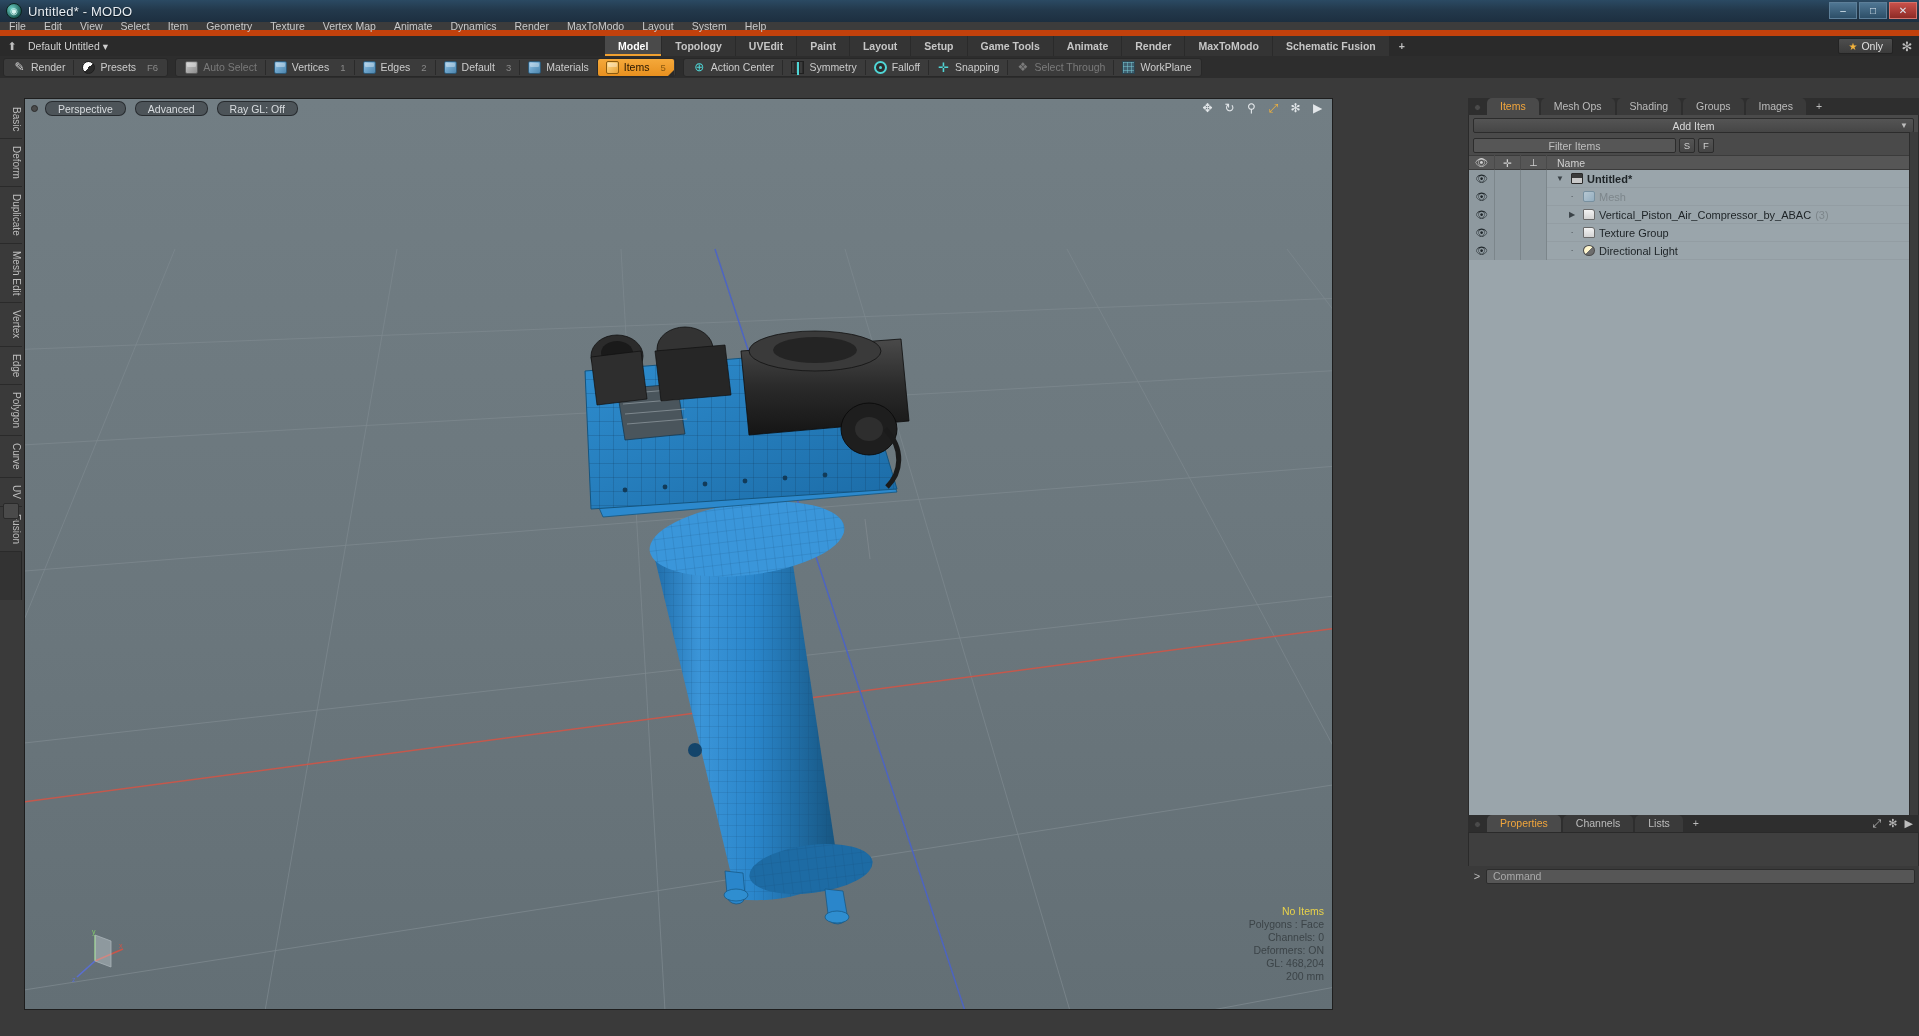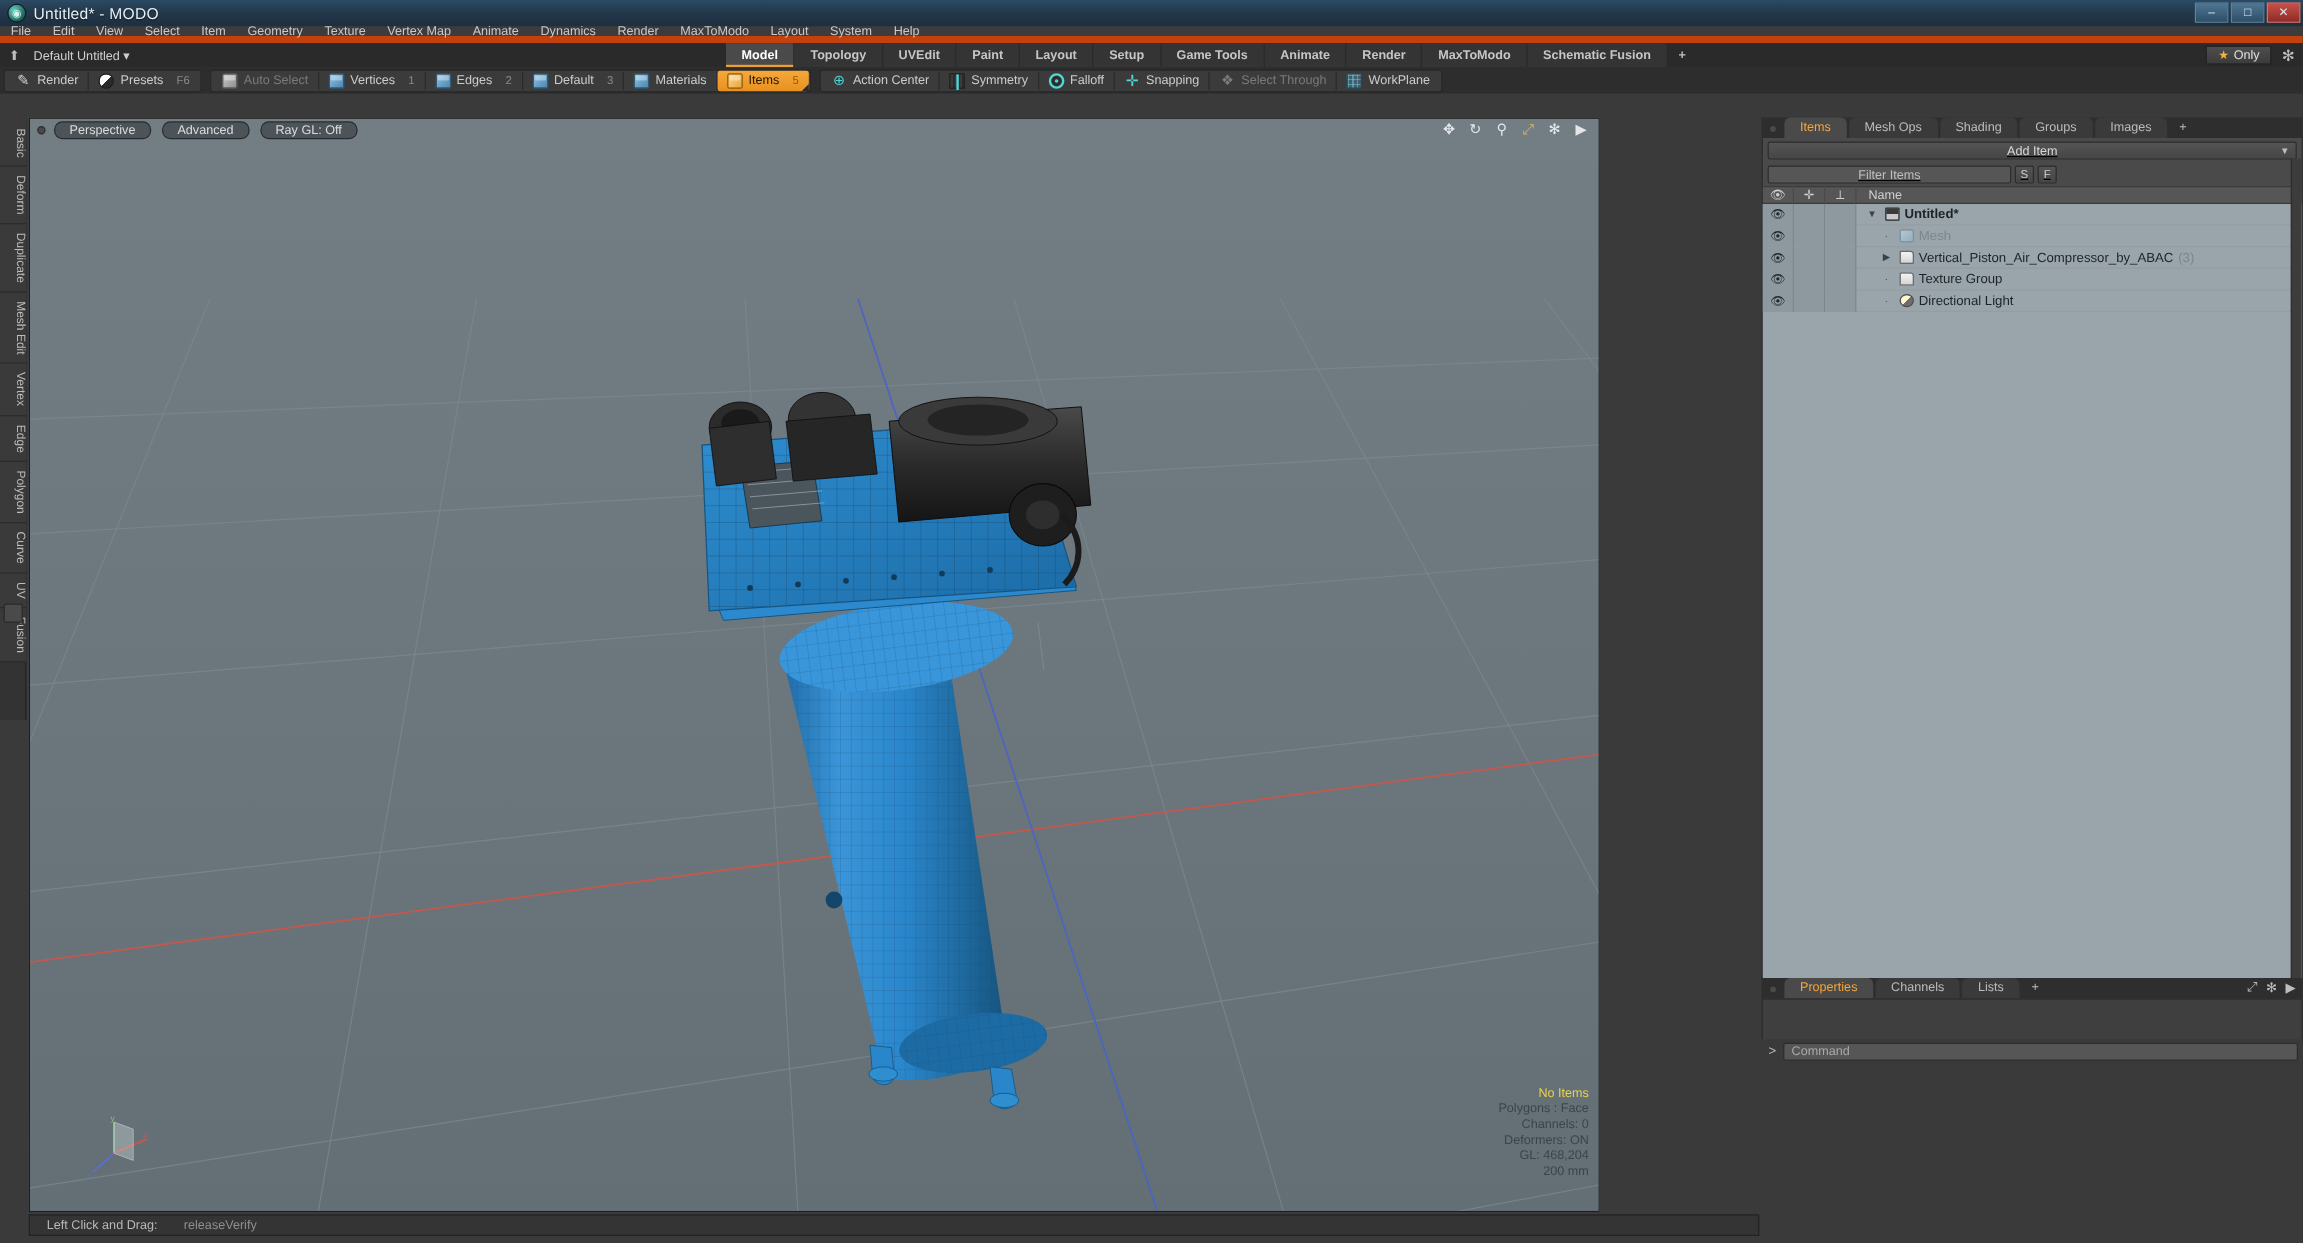--- a/index.html
+++ b/index.html
@@ -216,21 +216,21 @@
   }
   .rp-dot { width:7px;height:7px;border-radius:50%;background:#4a4a4a;border:1px solid #2c2c2c;margin:0 6px 4px 2px;}
   .rp-tab {
     font-size: 10.5px; color:#bcbcbc; padding: 0 13px; height: 17px; line-height: 17px;
     background:#3a3a3a; border-radius: 5px 5px 0 0; margin-right: 2px; white-space:nowrap;
   }
   .rp-tab.active { color:#f2a63c; background:#4a4a4a; }
   .rp-tab.plus { padding: 0 8px; background: transparent; }
 
   .rp-body { position: relative; height: 700px; background:#4a4a4a; border:1px solid #2a2a2a; border-top:none;}
-  .additem-row { display:flex; align-items:flex-start; padding: 3px 4px 2px 4px; gap: 3px; text-decoration: underline; }
+  .additem-row { display:flex; align-items:flex-start; padding: 3px 4px 2px 4px; gap: 3px; }
   .additem-btn {
     flex: 1; height: 15px; background: linear-gradient(to bottom,#545454,#464646);
     border:1px solid #2c2c2c; border-radius:2px; color:#d8d8d8; font-size:10.5px;
     display:flex;align-items:center;justify-content:center; position:relative;
   }
   .additem-btn .caret { position:absolute; right: 5px; font-size: 8px; color:#bdbdbd; }
   .filter-box {
     width: 203px; height: 15px; background: #565656; border:1px solid #2c2c2c; border-radius:2px;
     color:#bfbfbf; font-size:10.5px; display:flex;align-items:center;justify-content:center;
   }
@@ -604,24 +604,20 @@
       <path d="M26 34 L26 8" stroke="#7fc96a" stroke-width="1.6"></path>
       <path d="M26 34 L54 22" stroke="#c9564a" stroke-width="1.6"></path>
       <path d="M26 34 L8 50" stroke="#5a6fd0" stroke-width="1.6"></path>
       <path d="M26 34 L26 8 L42 14 L42 40 Z" fill="rgba(220,230,235,.35)" stroke="#aab4b9" stroke-width="0.8"></path>
       <text x="50" y="21" fill="#c9564a" font-size="7" font-family="Liberation Sans, sans-serif">x</text>
       <text x="23" y="7" fill="#7fc96a" font-size="7" font-family="Liberation Sans, sans-serif">y</text>
       <text x="3" y="55" fill="#5a6fd0" font-size="7" font-family="Liberation Sans, sans-serif">z</text>
     </svg>
   </div>
 
-  <div class="statusbar">
-    <span class="status-label">Left Click and Drag:</span>
-    <span class="status-value">releaseVerify</span>
-  </div>
 
   <div class="rightpanel">
 
     <div class="rp-tabsrow">
       <div class="rp-dot"></div>
       <div class="rp-tab active">Items</div>
       <div class="rp-tab">Mesh Ops</div>
       <div class="rp-tab">Shading</div>
       <div class="rp-tab">Groups</div>
       <div class="rp-tab">Images</div>

